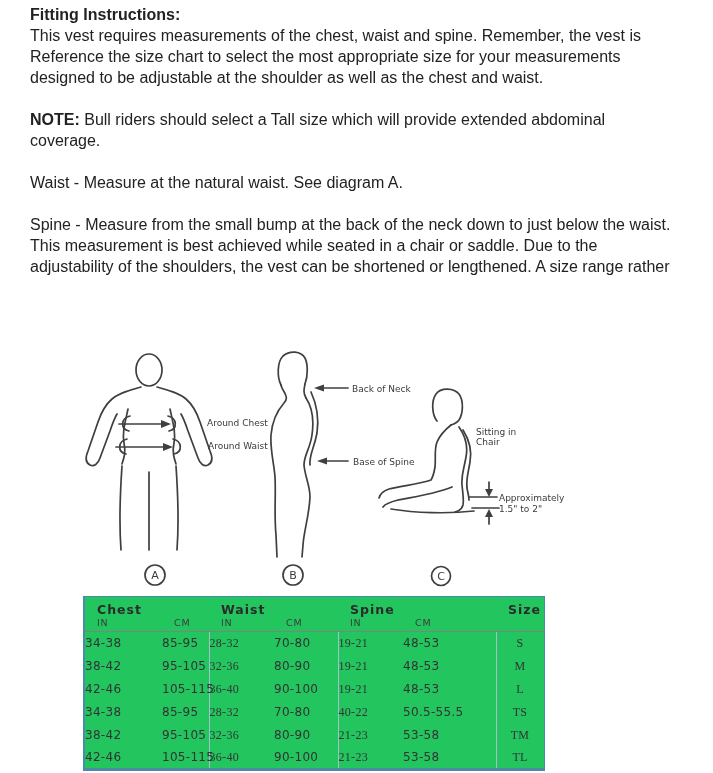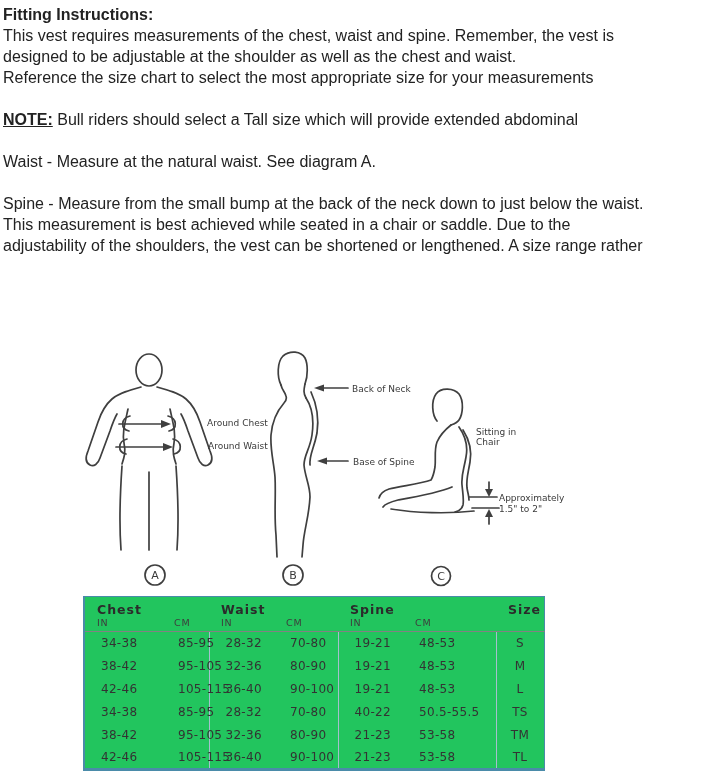--- a/index.html
+++ b/index.html
@@ -17,22 +17,23 @@
     top: 4px; left: 3px;
     width: 710px;
   }
   .para { margin-bottom: 21px; }
   .line {
     height: 21px;
     line-height: 21px;
     font-size: 16px;
     white-space: nowrap;
     color: #222;
-  }
-  .line b { font-weight: bold; text-decoration: underline; }
+    margin-left: 27px;
+  }
+  .line b { font-weight: bold; }
   .heading { font-weight: bold; }
 
   
   .diagram-svg {
     position: absolute;
     top: 345px; left: 0;
     width: 713px; height: 248px;
   }
   .diagram-svg path, .diagram-svg line, .diagram-svg ellipse, .diagram-svg circle {
     fill: none;
@@ -79,45 +80,46 @@
     padding: 0 0 3px 12px;
     height: 13px;
     font-size: 9.5px;
     letter-spacing: 0.8px;
     color: #3d3d3d;
     border-bottom: 1px solid #828282;
     margin-top: 28px;
   }
   .body-row td {
     height: 23px;
-    padding-left: 16px;
+    padding-left: 0;
     font-size: 12px;
     letter-spacing: 0.3px;
     color: #333;
     white-space: nowrap;
   }
   .body-row td.size-col {
     text-align: center;
     padding-left: 0;
   }
-  .body-row td.div-left { border-left: 1px solid #a5bfcd; }
+  .body-row td.div-left { border-left: 1px solid #a5bfcd; font-family: Liberation Serif, serif; }
 </style>
 </head>
 <body>
 
 <div class="doc-text">
   <div class="para">
     <div class="line heading">Fitting Instructions:</div>
     <div class="line">This vest requires measurements of the chest, waist and spine. Remember, the vest is</div>
+    <div class="line">Reference the size chart to select the most appropriate size for your measurements</div>
     <div class="line">designed to be adjustable at the shoulder as well as the chest and waist.</div>
-    <div class="line">Reference the size chart to select the most appropriate size for your measurements</div>
   </div>
 
   <div class="para">
     <div class="line"><b>NOTE:</b><span> Bull riders should select a Tall size which will provide extended abdominal</span></div>
+    <div class="line">coverage.</div>
   </div>
 
 
   <div class="para">
     <div class="line">Waist - Measure at the natural waist. See diagram A.</div>
   </div>
 
   <div class="para">
     <div class="line">Spine - Measure from the small bump at the back of the neck down to just below the waist.</div>
     <div class="line">This measurement is best achieved while seated in a chair or saddle. Due to the</div>

